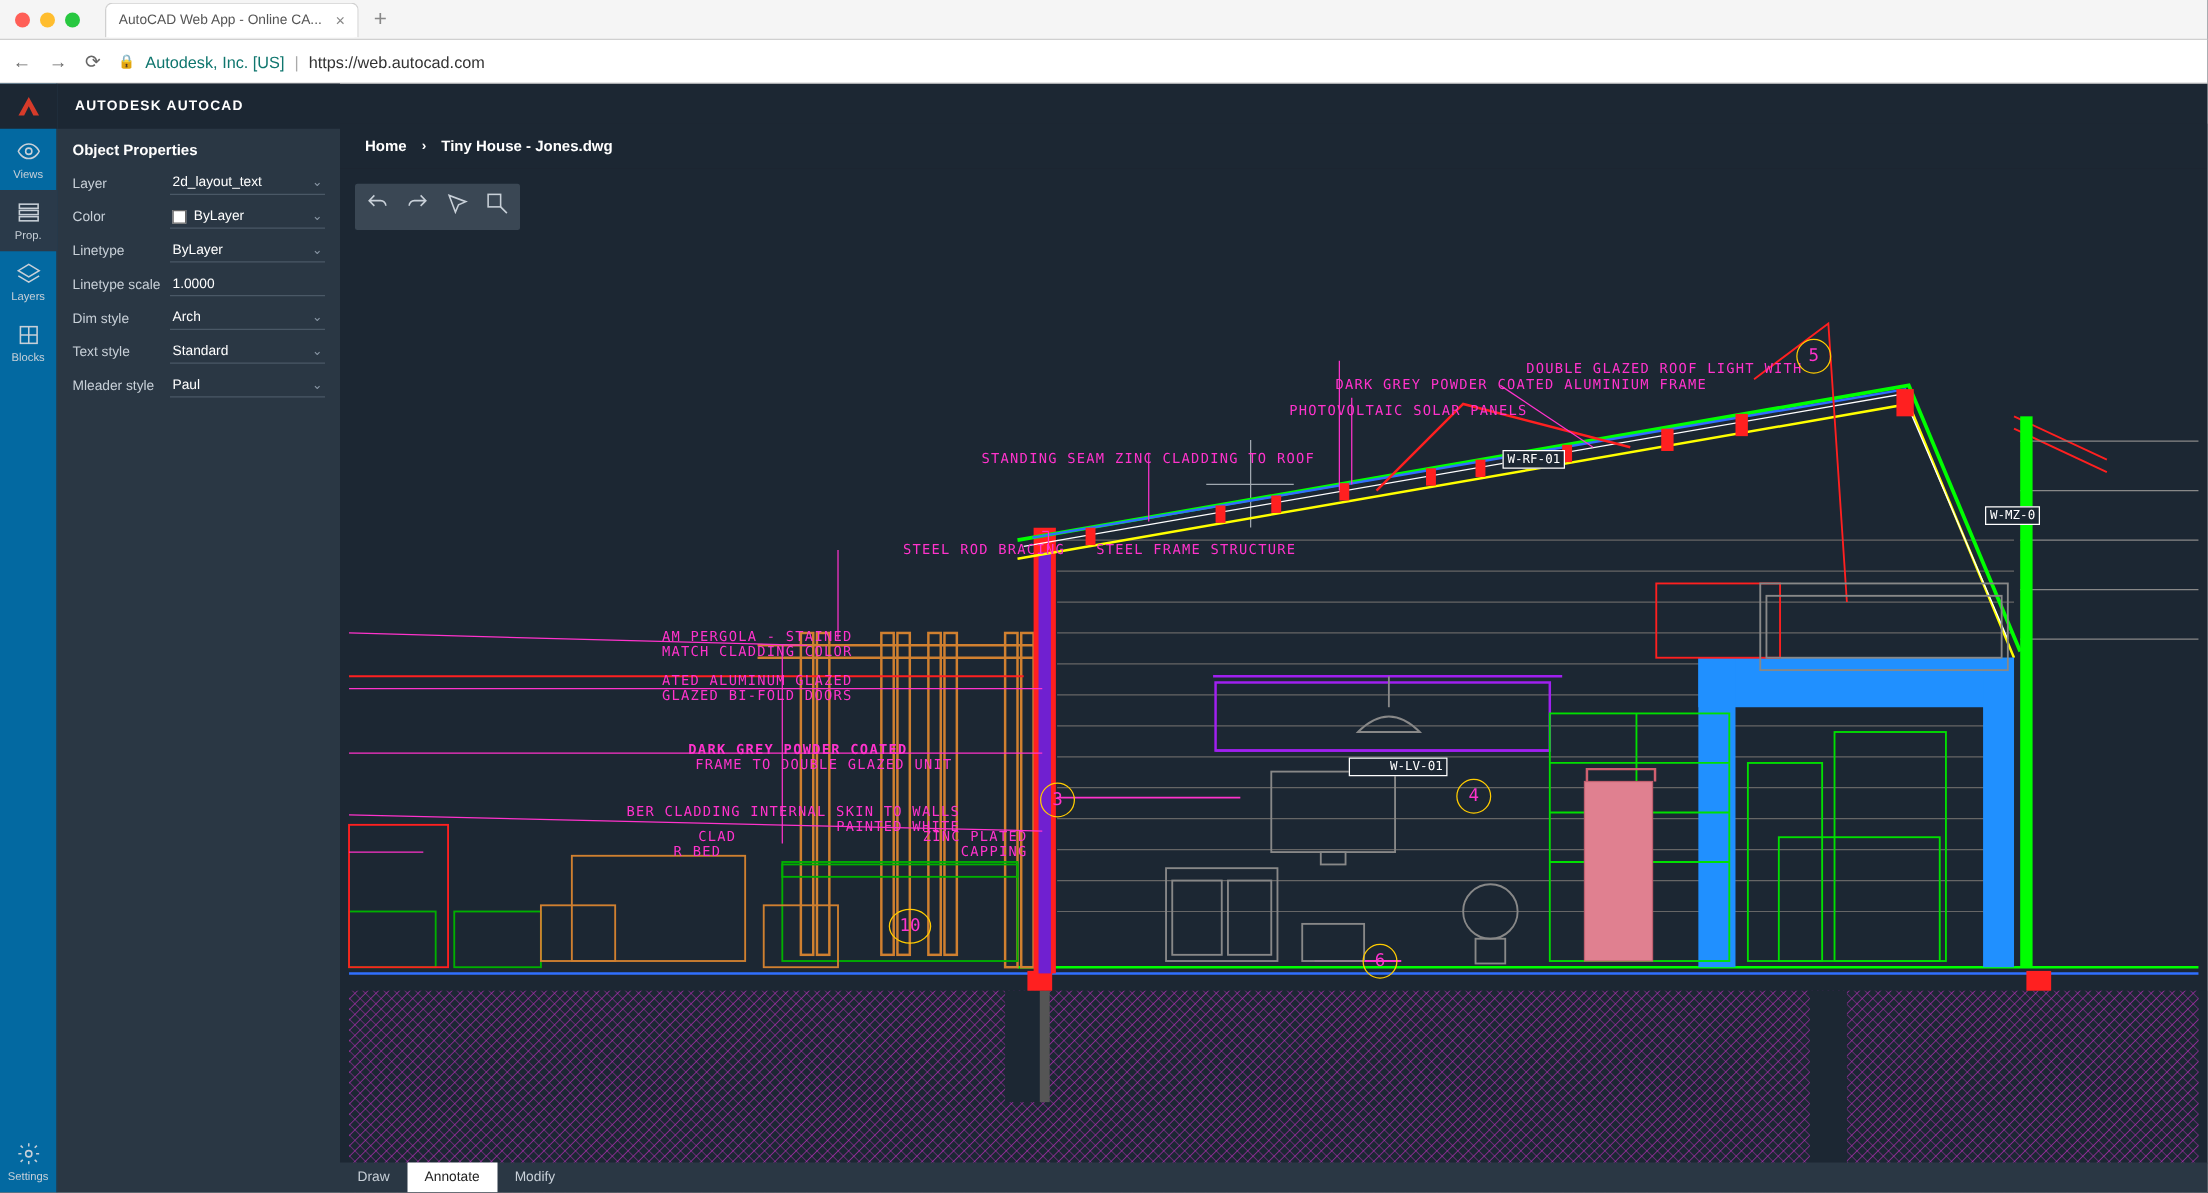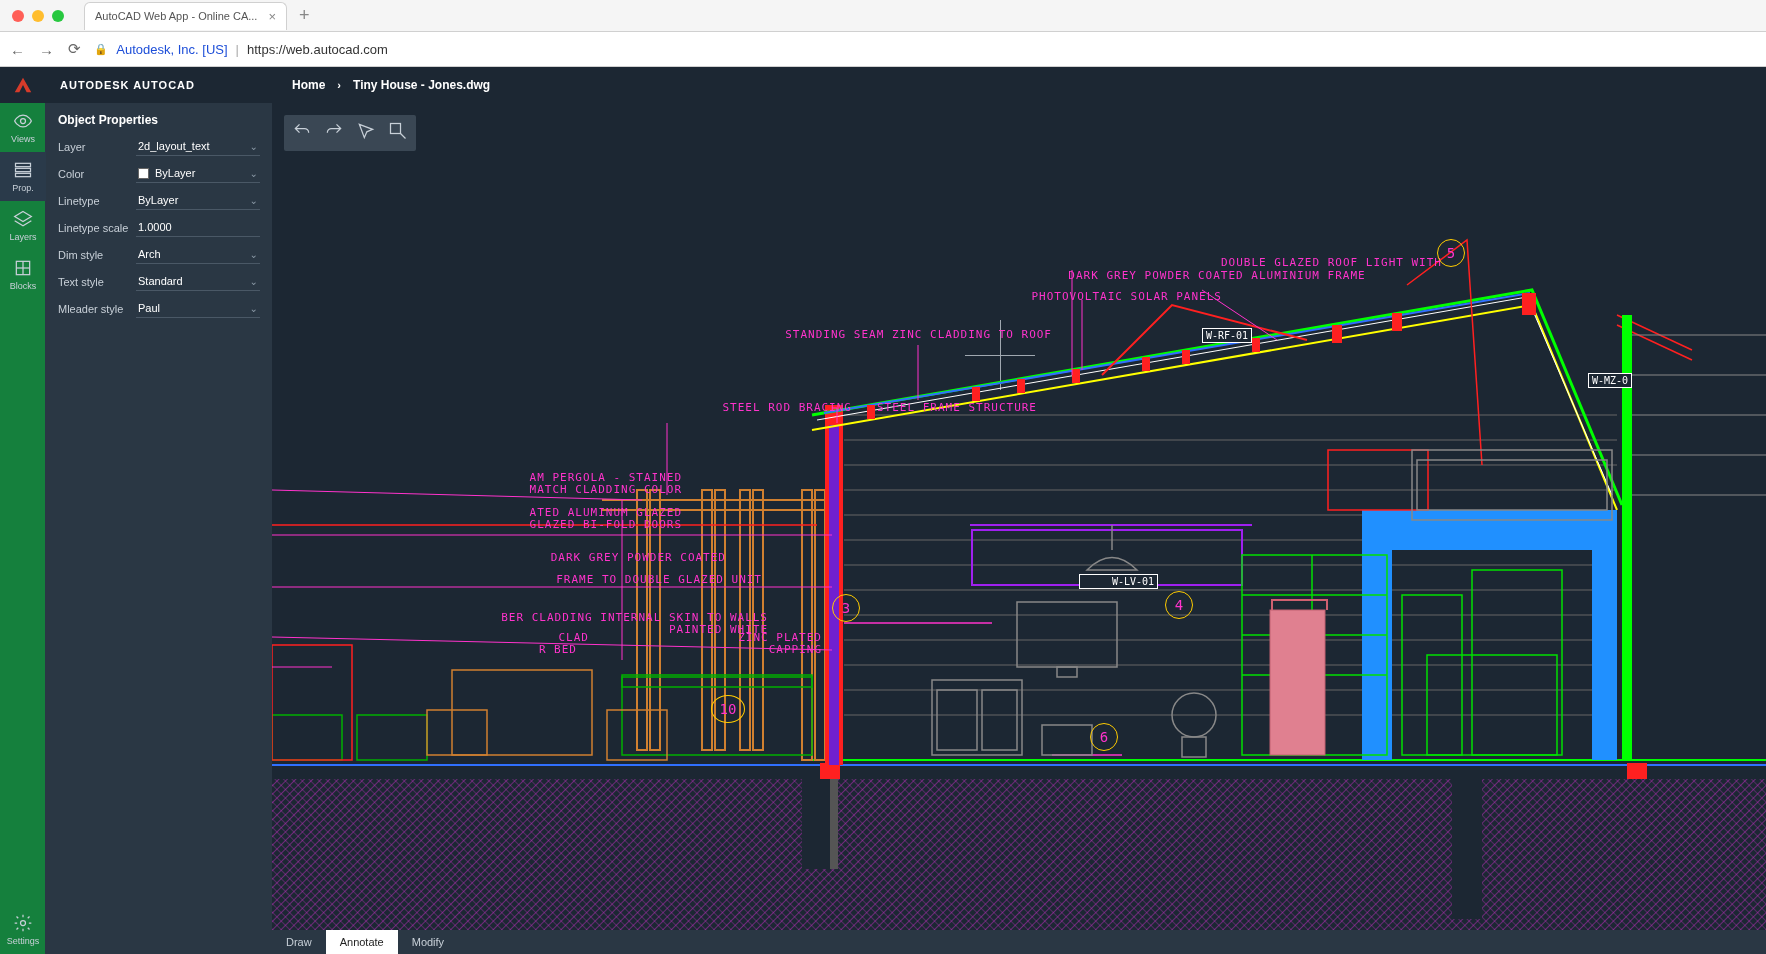--- a/index.html
+++ b/index.html
@@ -14,46 +14,46 @@
 .dot-green { background: #28c840; }
 .tab { margin-left: 20px; background: #fff; height: 28px; display: flex; align-items: center; padding: 0 10px; border-radius: 6px 6px 0 0; border: 1px solid #d0d0d0; border-bottom: none; font-size: 11px; color: #555; gap: 11px; }
 .tab .close { color: #888; font-size: 13px; }
 .newtab { margin-left: 12px; color: #888; font-size: 18px; }
 
 
 .addr-bar { height: 35px; background: #fff; border-bottom: 1px solid #d0d0d0; display: flex; align-items: center; padding: 0 10px; gap: 14px; font-size: 13px; color: #555; }
 .addr-bar .icon { color: #666; font-size: 15px; }
 .addr-url { display: flex; align-items: center; gap: 8px; }
 .addr-url .lock { font-size: 11px; }
-.addr-url .host { color: #1d4ed8; }
+.addr-url .host { color: #0f766e; }
 .addr-url .sep { color: #aaa; }
 .addr-url .path { color: #333; }
 
 
 .app { display: flex; height: calc(954px - 67px); background: #1c2733; }
-.iconbar { width: 46px; background: #15803d; display: flex; flex-direction: column; border-right: 1px solid #2a3744; }
+.iconbar { width: 46px; background: #0369a1; display: flex; flex-direction: column; align-items: center; border-right: 1px solid #2a3744; }
 .logo { width: 46px; height: 36px; display: flex; align-items: center; justify-content: center; background: #1c2733; }
 .logo svg { width: 22px; height: 22px; }
 .brand { height: 36px; display: flex; align-items: center; color: #fff; font-size: 11px; letter-spacing: 1px; font-weight: 600; padding-left: 4px; }
 .iconbar-item { width: 46px; padding: 8px 0; display: flex; flex-direction: column; align-items: center; gap: 3px; color: #c8d0d8; font-size: 9px; cursor: pointer; }
 .iconbar-item.active { background: #2a3a4a; }
 .iconbar-item svg { width: 20px; height: 20px; }
 .iconbar-spacer { flex: 1; }
 
 .sidepanel { width: 226px; background: #2a3744; display: flex; flex-direction: column; }
 .panel-top { height: 36px; background: #1c2733; display: flex; align-items: center; padding: 0 10px; }
 .panel-header { padding: 10px 12px 6px; color: #fff; font-size: 12px; font-weight: 600; }
 .prop-row { display: flex; align-items: center; padding: 4px 12px; font-size: 11px; color: #c8d0d8; }
 .prop-label { width: 78px; }
 .prop-select { flex: 1; background: transparent; border: none; border-bottom: 1px solid #4a5866; color: #fff; font-size: 11px; padding: 3px 18px 3px 2px; position: relative; display: flex; align-items: center; cursor: pointer; }
 .prop-select .chev { position: absolute; right: 2px; color: #8a98a6; font-size: 10px; }
 .color-swatch { width: 11px; height: 11px; background: #fff; border: 1px solid #666; margin-right: 6px; }
 
 .main { flex: 1; display: flex; flex-direction: column; position: relative; }
-.topbar { height: 36px; background: #1c2733; display: flex; align-items: center; padding: 0 20px; color: #fff; font-size: 12px; font-weight: 600; gap: 10px; }
+.topbar { height: 36px; background: #1c2733; display: flex; align-items: center; padding: 0 20px; color: #fff; font-size: 12px; font-weight: 600; gap: 10px; margin-top: 32px; }
 .breadcrumb-sep { margin: 0 2px; font-size: 11px; }
 
 .canvas { flex: 1; background: #1c2733; position: relative; overflow: hidden; }
 .toolbox { position: absolute; top: 12px; left: 12px; background: #3a4754; display: flex; padding: 6px 8px; gap: 12px; border-radius: 2px; }
 .toolbox svg { width: 20px; height: 20px; }
 .tool { color: #c8d0d8; cursor: pointer; }
 
 .bottombar { position: absolute; bottom: 0; left: 0; right: 0; height: 24px; background: #2a3744; display: flex; align-items: center; font-size: 11px; }
 .btab { padding: 0 14px; height: 100%; display: flex; align-items: center; color: #c8d0d8; cursor: pointer; }
 .btab.active { background: #fff; color: #222; }
@@ -404,21 +404,21 @@
       <div class="dwg-text pink-text right" style="left:720px; top:153px; width:450px;">DOUBLE GLAZED ROOF LIGHT WITH</div>
       <div class="dwg-text pink-text right" style="left:720px; top:166px; width:450px;text-align:center;">DARK GREY POWDER COATED ALUMINIUM FRAME</div>
       <div class="dwg-text pink-text right" style="left:590px; top:187px; width:360px;">PHOTOVOLTAIC SOLAR PANELS</div>
       <div class="dwg-text pink-text right" style="left:360px; top:225px; width:420px;">STANDING SEAM ZINC CLADDING TO ROOF</div>
       <div class="dwg-text pink-text right" style="left:200px; top:298px; width:380px;">STEEL ROD BRACING</div>
       <div class="dwg-text pink-text right" style="left:425px; top:298px; width:340px;">STEEL FRAME STRUCTURE</div>
       <div class="dwg-text pink-text right" style="left:0px; top:368px; width:410px;">AM PERGOLA - STAINED</div>
       <div class="dwg-text pink-text right" style="left:0px; top:380px; width:410px;">MATCH CLADDING COLOR</div>
       <div class="dwg-text pink-text right" style="left:0px; top:403px; width:410px;">ATED ALUMINUM GLAZED</div>
       <div class="dwg-text pink-text right" style="left:0px; top:415px; width:410px;">GLAZED BI-FOLD DOORS</div>
-      <div class="dwg-text pink-text right" style="left:0px; top:448px; width:454px;">DARK GREY POWDER COATED</div>
+      <div class="dwg-text pink-text right" style="left:0px; top:458px; width:454px;font-weight:bold;">DARK GREY POWDER COATED</div>
       <div class="dwg-text pink-text right" style="left:0px; top:470px; width:490px;">FRAME TO DOUBLE GLAZED UNIT</div>
       <div class="dwg-text pink-text right" style="left:0px; top:508px; width:496px;">BER CLADDING INTERNAL SKIN TO WALLS</div>
       <div class="dwg-text pink-text right" style="left:0px; top:520px; width:496px;">PAINTED WHITE</div>
       <div class="dwg-text pink-text right" style="left:12px; top:528px; width:305px;">CLAD</div>
       <div class="dwg-text pink-text right" style="left:0px; top:540px; width:305px;">R BED</div>
       <div class="dwg-text pink-text right" style="left:300px; top:528px; width:250px;">ZINC PLATED</div>
       <div class="dwg-text pink-text right" style="left:300px; top:540px; width:250px;">CAPPING</div>
 
       <div class="tag-box" style="left:930px; top:225px;">W-RF-01</div>
       <div class="tag-box" style="left:807px; top:471px;padding-left:32px;">W-LV-01</div>

